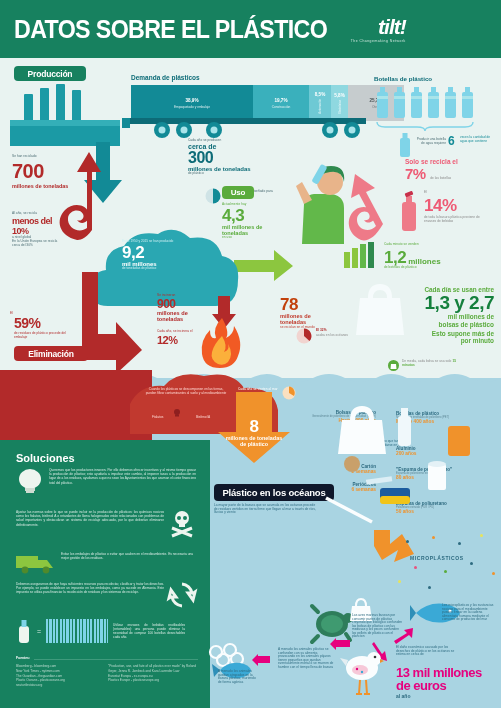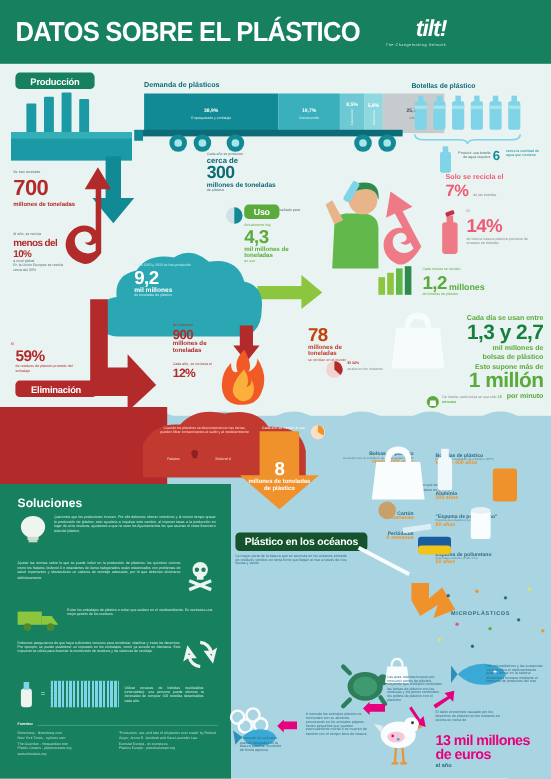--- a/index.html
+++ b/index.html
@@ -352,21 +352,20 @@
   </svg>
 
   <div class="t" style="left:382px;top:286px;width:112px;text-align:right;">
     <div style="font-size:6.4px;font-weight:bold;color:#5aab3c;">Cada día se usan entre</div>
     <div class="bignum" style="font-size:19px;color:#15803d;line-height:1.05;">1,3 y 2,7</div>
     <div style="font-size:6.4px;font-weight:bold;color:#5aab3c;line-height:1.25;">mil millones de</div>
     <div style="font-size:6.4px;font-weight:bold;color:#5aab3c;line-height:1.25;">bolsas de plástico</div>
   </div>
   <div class="t" style="left:382px;top:330px;width:112px;text-align:right;">
     <div style="font-size:6.4px;font-weight:bold;color:#5aab3c;">Esto supone más de</div>
-    <div class="bignum" style="font-size:19px;color:#5aab3c;line-height:1.05;">1 millón</div>
     <div style="font-size:6.4px;font-weight:bold;color:#5aab3c;">por minuto</div>
   </div>
   <svg style="position:absolute;left:388px;top:360px;" width="11" height="11" viewBox="0 0 11 11">
     <circle cx="5.5" cy="5.5" r="5.5" fill="#5aab3c"></circle>
     <path d="M3,4 L8,4 L8.5,9 L2.5,9 Z" fill="#fff"></path>
   </svg>
   <div class="t micro" style="left:402px;top:360px;width:60px;color:#888;"><span>De media, cada bolsa se usa solo</span> <b style="color:#5aab3c;">15 minutos</b></div>
 
   <div class="t micro" style="left:238px;top:388px;width:40px;color:#fff;">Cada año se vierten al mar</div>
   <svg style="position:absolute;left:214px;top:392px;" width="80" height="72" viewBox="0 0 80 72">
@@ -374,21 +373,21 @@
   </svg>
   <div class="t" style="left:222px;top:418px;width:64px;text-align:center;color:#fff;">
     <div class="bignum" style="font-size:17px;line-height:1;">8</div>
     <div style="font-size:5.4px;font-weight:bold;line-height:1.2;">millones de toneladas de plástico</div>
   </div>
   <svg style="position:absolute;left:282px;top:386px;" width="14" height="14" viewBox="0 0 14 14">
     <circle cx="7" cy="7" r="6.5" fill="#fbe0c0"></circle>
     <path d="M7,7 L7,0.5 A6.5,6.5 0 0,1 12,10 Z" fill="#f0922b"></path>
   </svg>
 
-  <div class="pill" style="left:214px;top:484px;width:120px;height:17px;background:#14532d;font-size:9.5px;">Plástico en los océanos</div>
+  <div class="pill" style="left:214px;top:484px;width:120px;height:17px;background:#0f172a;font-size:9.5px;">Plástico en los océanos</div>
   <div class="t micro" style="left:214px;top:504px;width:104px;color:#2e6b80;">La mayor parte de la basura que se acumula en los océanos procede de residuos vertidos en tierra firme que llegan al mar a través de ríos, lluvias y viento</div>
 
   <div class="dcp" style="left:278px;top:410px;width:98px;">
     <div class="nm">Bolsas de plástico</div>
     <div class="sub">Generalmente de polietileno de alta densidad (HDPE)</div>
     <div class="yr">Hasta 1000 años</div>
   </div>
   <div class="dcp" style="left:300px;top:464px;width:76px;">
     <div class="nm">Cartón</div>
     <div class="yr">2 semanas</div>

